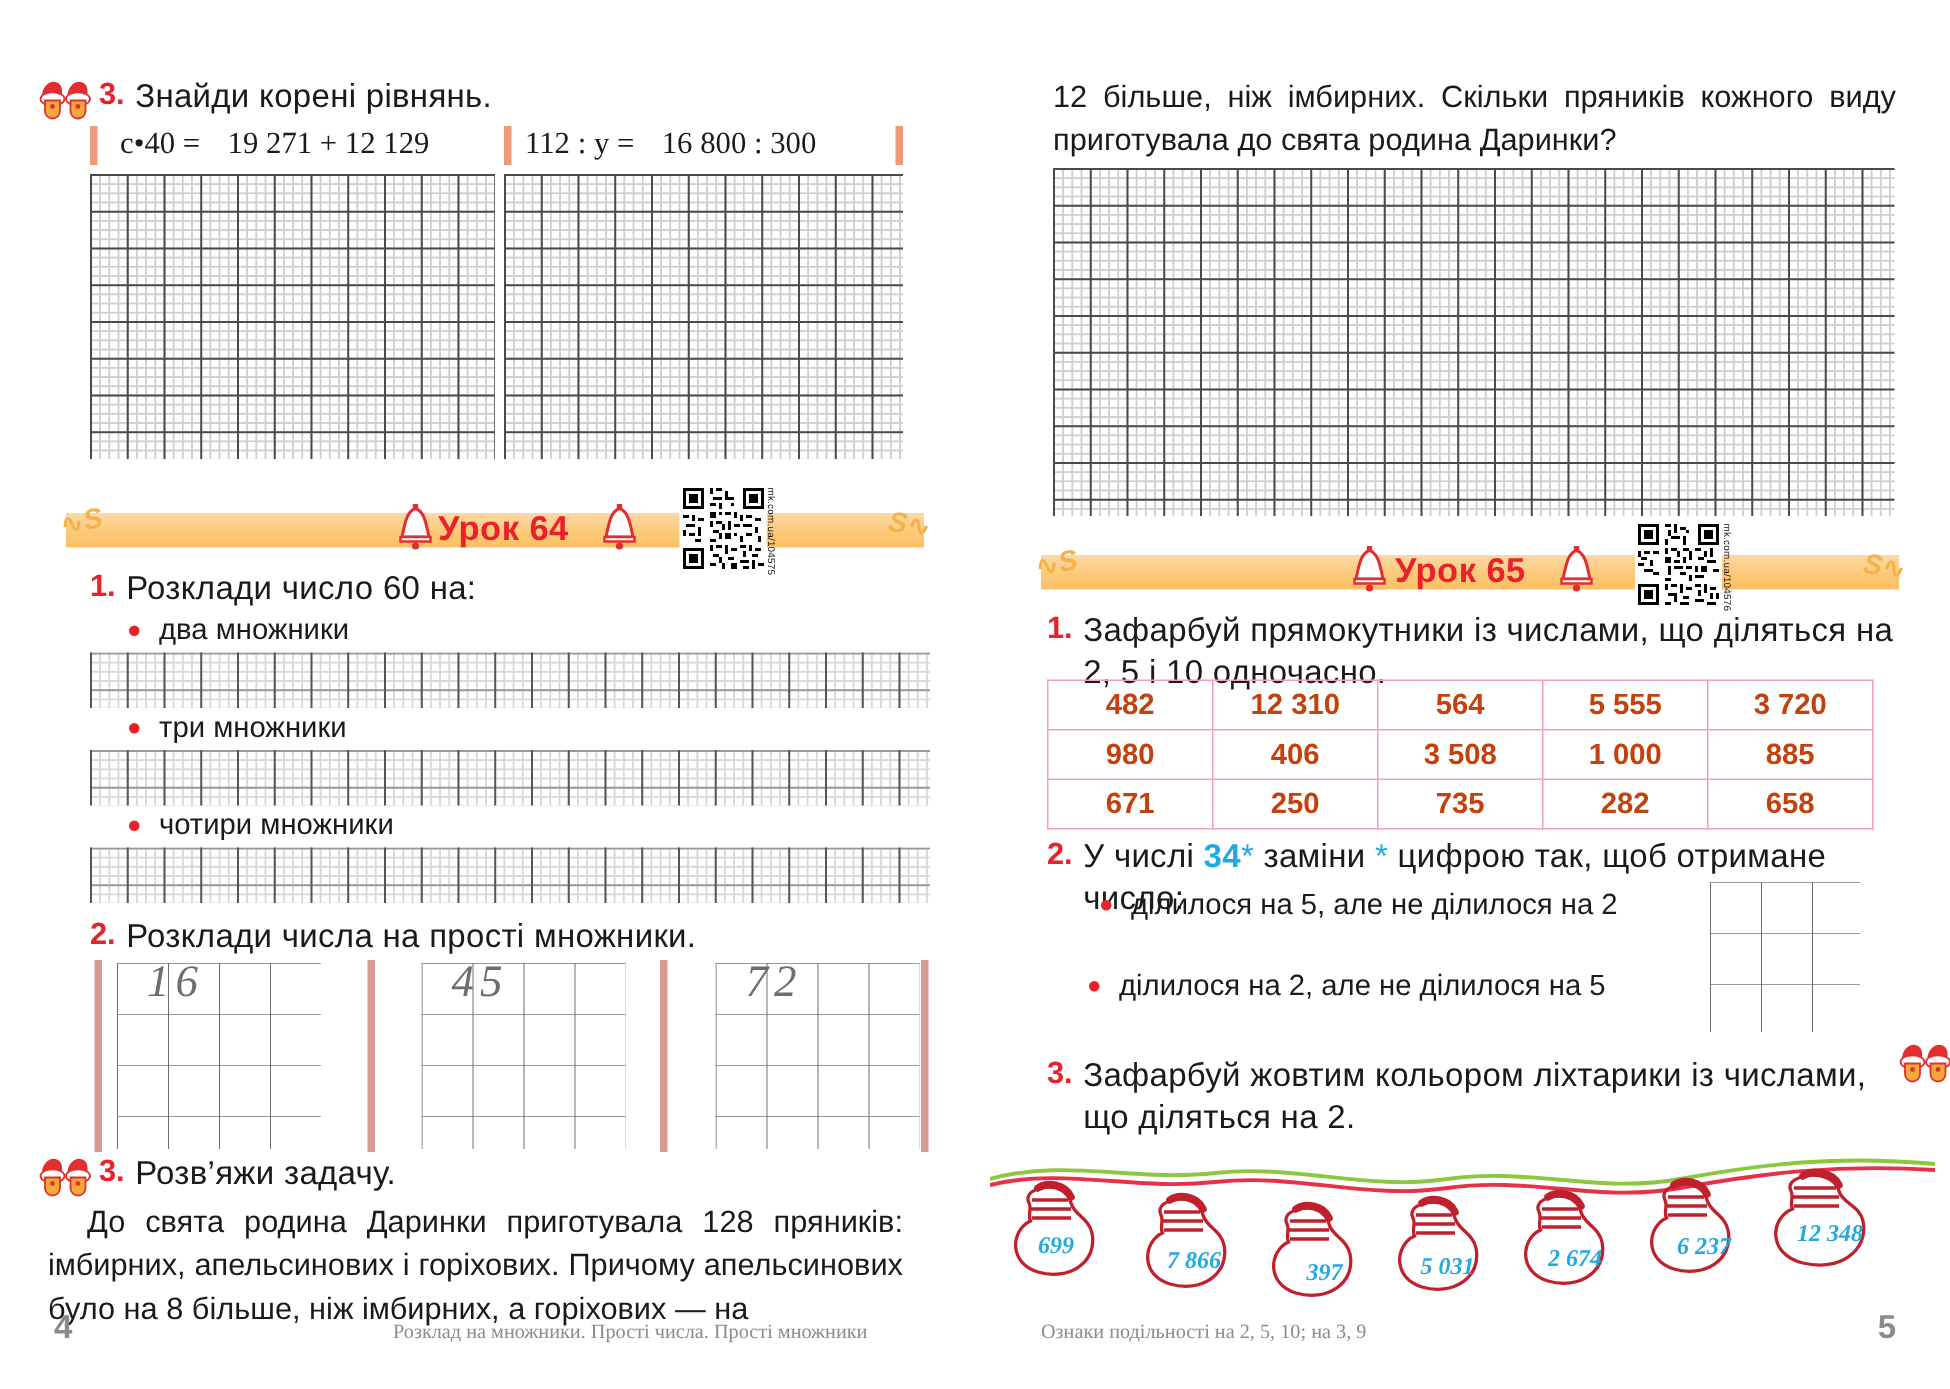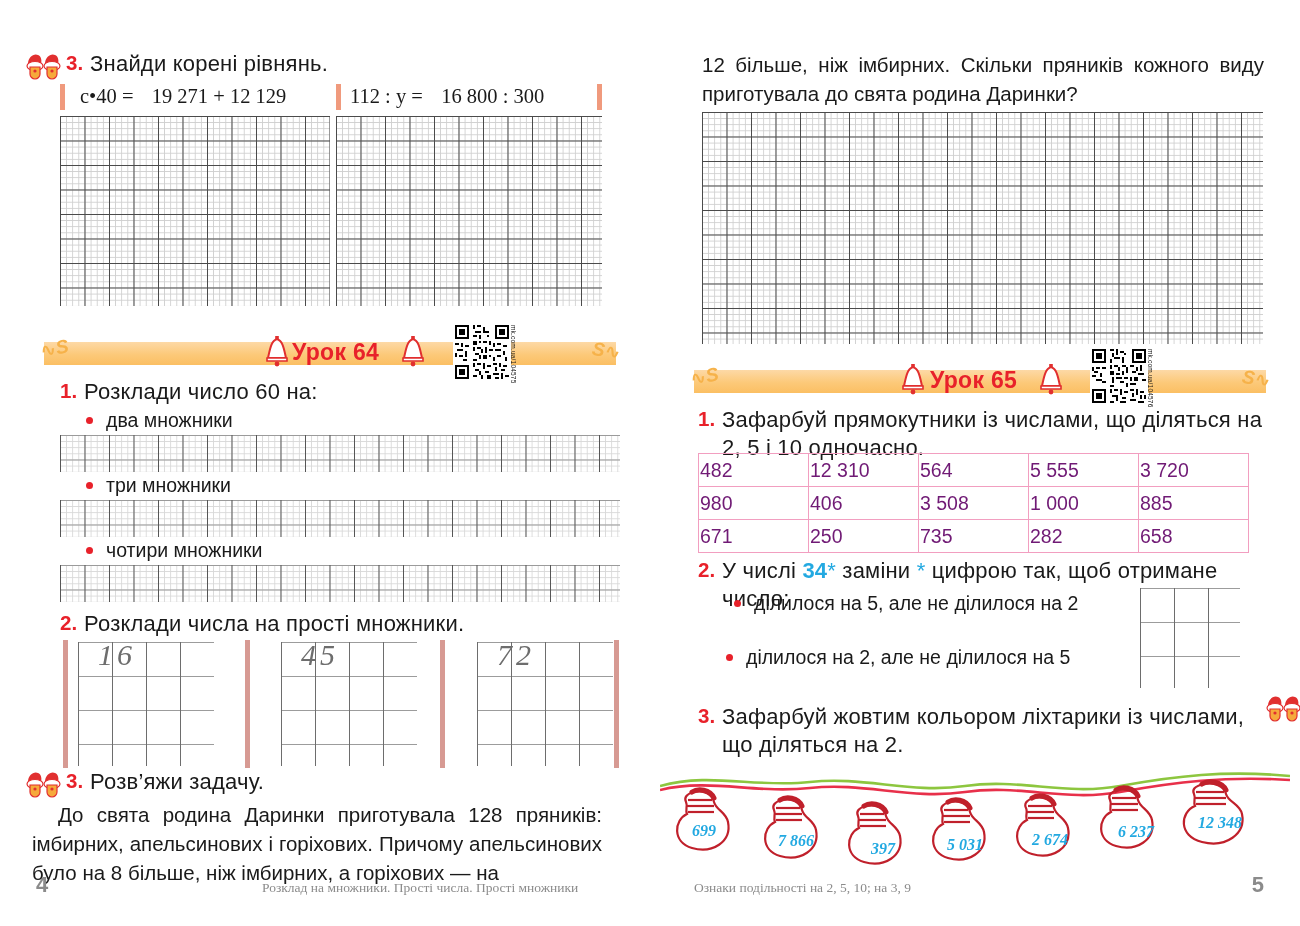--- a/index.html
+++ b/index.html
@@ -58,22 +58,22 @@
   .bannerwrap{position:absolute;height:46px;}
   .lesson-title{position:absolute;color:#e8212a;font-weight:bold;font-size:23px;letter-spacing:.3px;}
   .bell{position:absolute;width:26px;height:32px;}
   .swirl{position:absolute;font-size:19px;color:#f6b24a;font-weight:bold;font-style:italic;}
   .qr{position:absolute;background:#fff;}
   .qrlabel{position:absolute;font-size:6.5px;color:#111;
      transform:rotate(90deg);transform-origin:left top;white-space:nowrap;letter-spacing:.2px;}
 
   
   table.nums{border-collapse:collapse;position:absolute;}
-  table.nums td{border:1.3px solid #f29ec0;font-size:19.5px;font-weight:normal;
-     width:107px;height:30px;color:#701a75;}
+  table.nums td{border:1.3px solid #f29ec0;text-align:center;font-size:19.5px;font-weight:bold;
+     width:107px;height:30px;color:#c2410c;}
 
   
   .folio{position:absolute;bottom:28px;font-size:22px;color:#8b8b8b;font-weight:bold;}
   .runhead{position:absolute;bottom:30px;font-size:13.5px;color:#8b8b8b;
       font-family:"Liberation Serif","DejaVu Serif",serif;}
 
   
   .hw{position:absolute;font-family:"Liberation Serif","DejaVu Serif",serif;
       font-style:italic;font-size:30px;color:#6d6d6d;letter-spacing:4px;}
 

